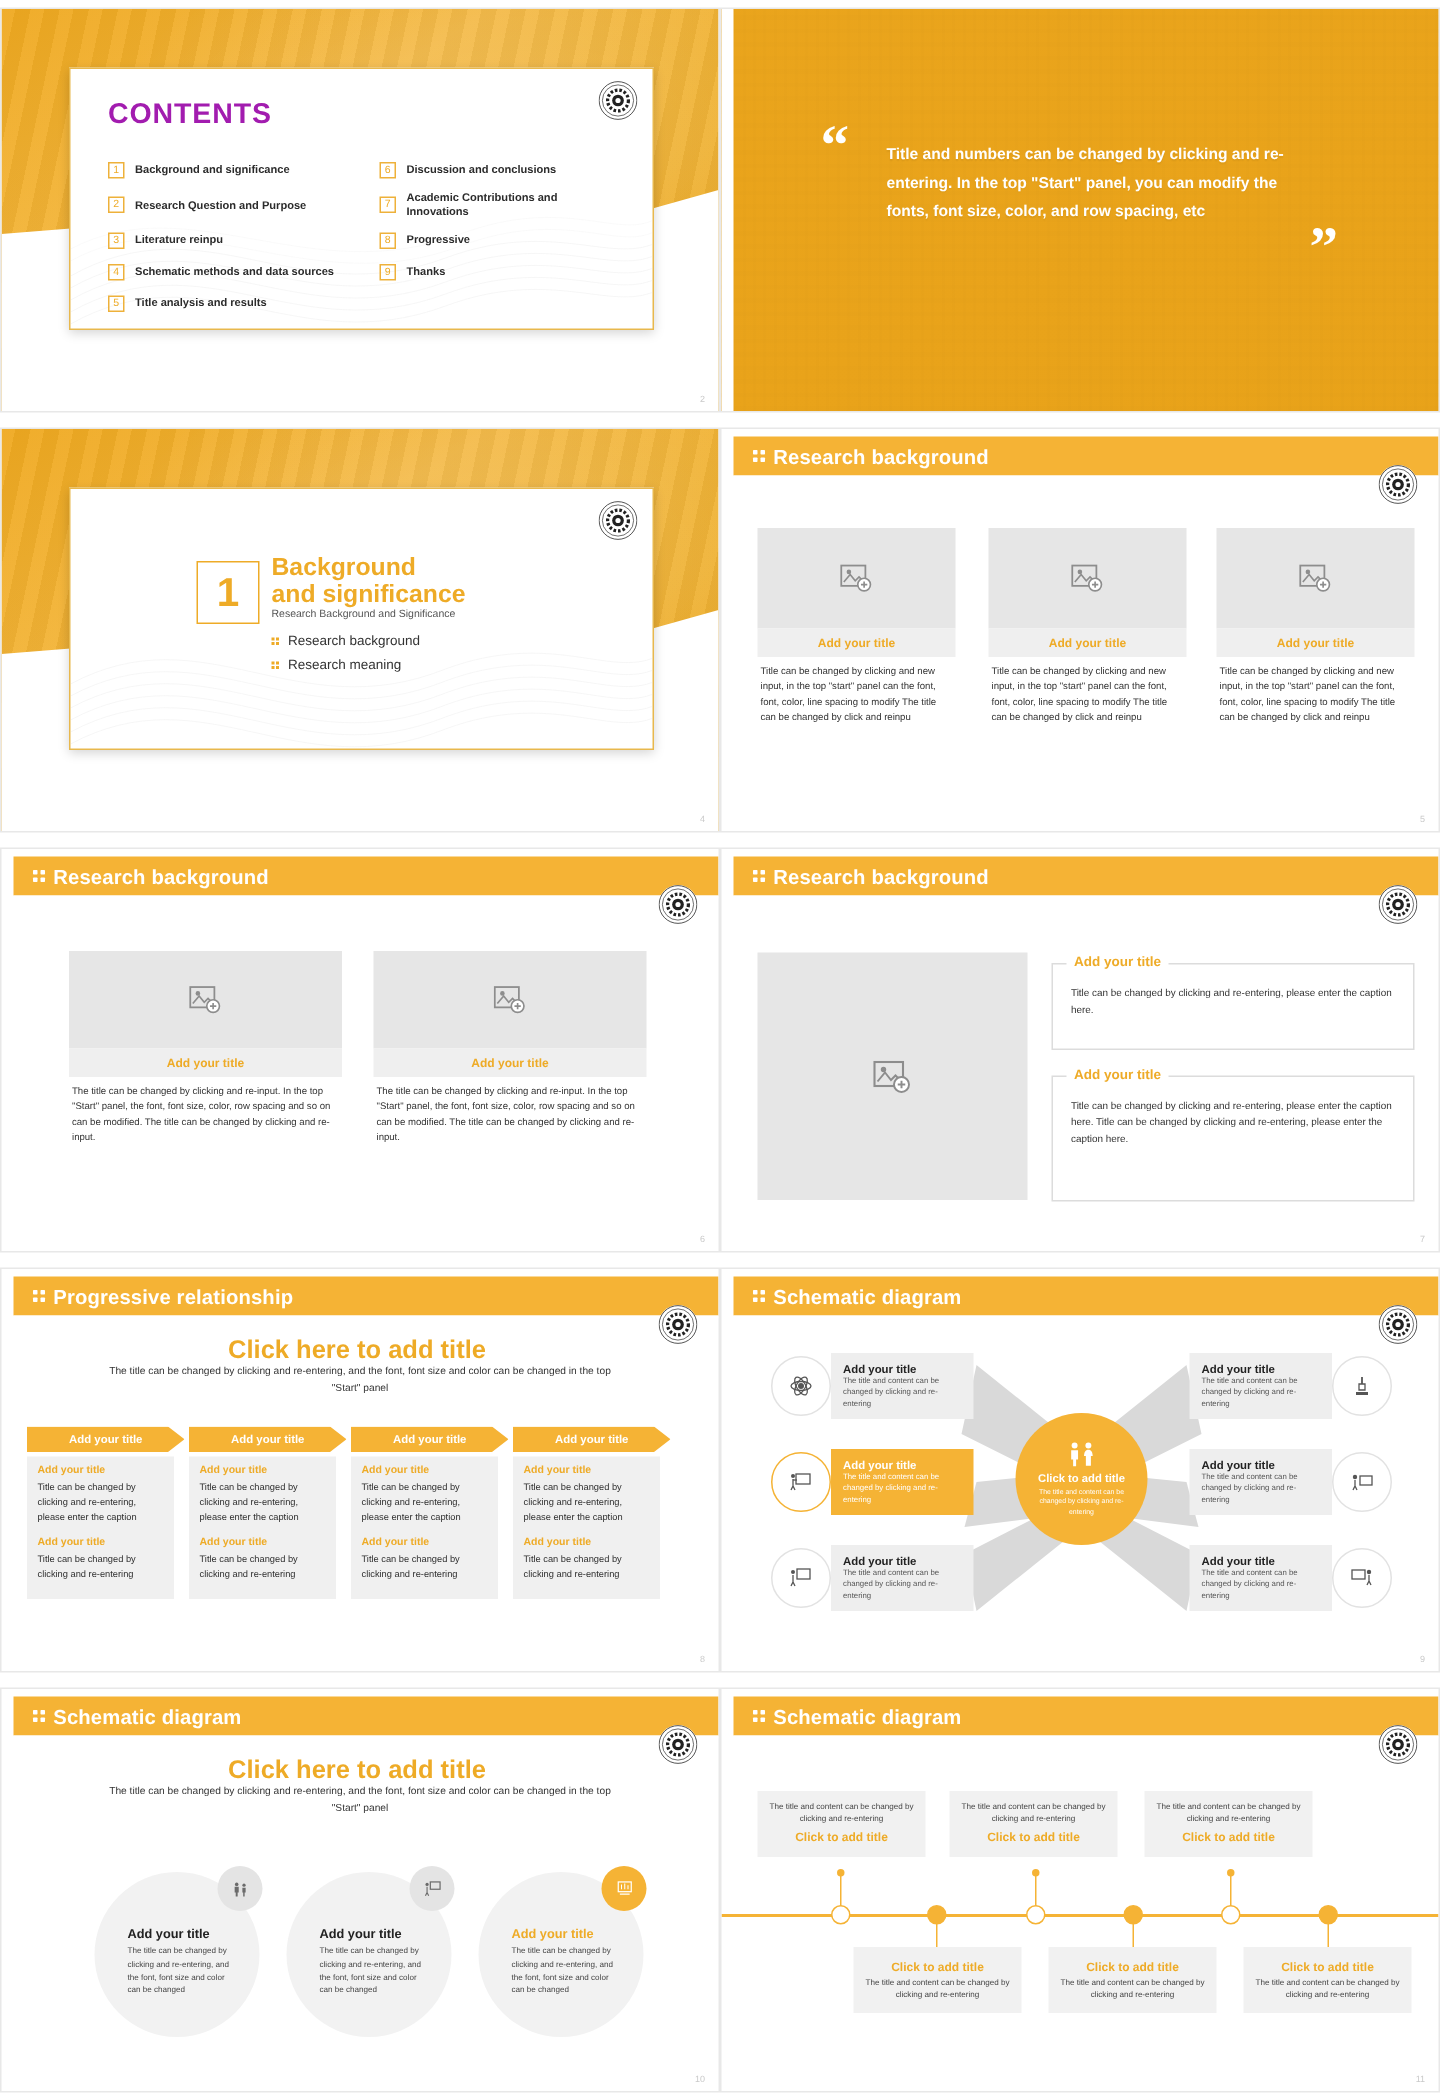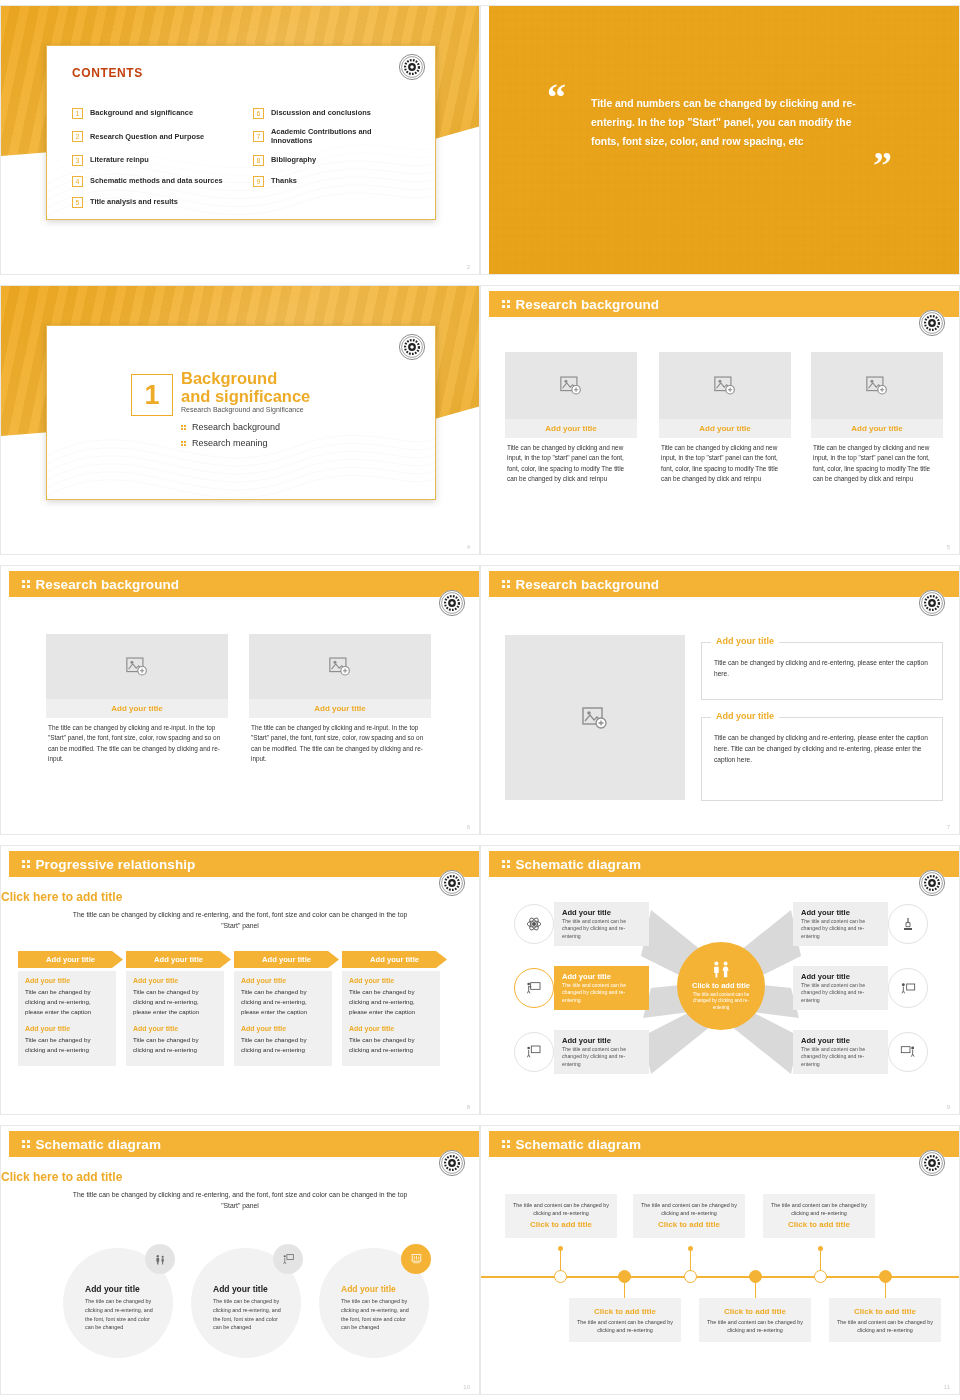--- a/index.html
+++ b/index.html
@@ -57,22 +57,22 @@
   }
   .card{
     position:absolute; left:45px; top:39px; width:390px; height:175px;
     background:#fff; border:1px solid #e8b84d;
     box-shadow:0 2px 7px rgba(0,0,0,.17);
     overflow:hidden;
   }
   .card .wave{ position:absolute; left:0; right:0; bottom:0; height:105px; opacity:.55;}
 
   
-  .ctitle{ position:absolute; left:25px; top:20px; font-size:12px; font-weight:bold;
-           color:#c2410c; letter-spacing:.6px;}
+  .ctitle{ position:absolute; left:25px; top:20px; font-size:19px; font-weight:bold;
+           color:#a21caf; letter-spacing:.6px;}
   .clist{ position:absolute; left:25px; top:60px; width:340px;
           display:grid; grid-template-columns:1fr 1fr; gap:0 22px; }
   .crow{ display:flex; align-items:center; margin-bottom:7px; min-height:14px;}
   .cnum{ flex:0 0 auto; width:11px; height:11px; border:1px solid #eeb13a;
          color:#eeab27; font-size:7px; line-height:10px; text-align:center;
          margin-right:7px; margin-top:1px;}
   .ctext{ font-size:7.4px; color:#2b2b2b; font-weight:bold; line-height:9.3px;}
 
   
   .secbox{ position:absolute; left:84px; top:48px; width:42px; height:42px;
@@ -120,22 +120,22 @@
   .arrowrow{ position:absolute; left:17px; top:105px; display:flex; }
   .chev{ position:relative; width:105px; height:17px; background:#f5b335;
      color:#fff; font-size:7.6px; font-weight:bold;
      display:flex; align-items:center; justify-content:center;
      clip-path: polygon(0 0, calc(100% - 11px) 0, 100% 50%, calc(100% - 11px) 100%, 0 100%);
      margin-right:3px;}
   .colrow{ position:absolute; left:17px; top:125px; display:flex;}
   .col{ width:98px; background:#f0f0f0; margin-right:10px; padding:6px 7px 8px 7px; height:95px;}
   .col h5{ color:#eeab27; font-size:7px; font-weight:bold; margin-bottom:3px;}
   .col p{ font-size:6.2px; color:#2f2f2f; line-height:10.2px; margin-bottom:7px;}
-  .ctitle2{ position:absolute; left:0; right:4px; top:44px; 
-      color:#eeab27; font-size:12px; font-weight:bold;}
+  .ctitle2{ position:absolute; left:0; right:4px; top:44px; text-align:center;
+      color:#eeab27; font-size:17px; font-weight:bold;}
   .csub2{ position:absolute; left:0; right:0; top:64px; text-align:center;
       color:#333; font-size:6.8px; line-height:10.5px;}
   .pill{ position:absolute; height:44px; display:flex; align-items:center;}
   .pill .ic{ width:40px;height:40px;border-radius:50%;background:#fff;
      border:1px solid #e2e2e2; display:flex;align-items:center;justify-content:center;
      flex:0 0 auto; z-index:2;}
   .pill .bd{ background:#eeeeee; height:44px; flex:1; padding:6px 8px;}
   .pill.active .bd{ background:#f5b335;}
   .pill.active .ic{ border-color:#f5b335;}
   .pill h5{ font-size:7.6px; color:#222; font-weight:bold;}
@@ -210,21 +210,21 @@
       <div class="crow">
           <div class="cnum">7</div>
           <div class="ctext">Academic Contributions and Innovations</div>
         </div>
       <div class="crow">
           <div class="cnum">3</div>
           <div class="ctext">Literature reinpu</div>
         </div>
       <div class="crow">
           <div class="cnum">8</div>
-          <div class="ctext">Bibliography</div>
+          <div class="ctext">Progressive</div>
         </div>
       <div class="crow">
           <div class="cnum">4</div>
           <div class="ctext">Schematic methods and data sources</div>
         </div>
       <div class="crow">
           <div class="cnum">9</div>
           <div class="ctext">Thanks</div>
         </div>
       <div class="crow">

